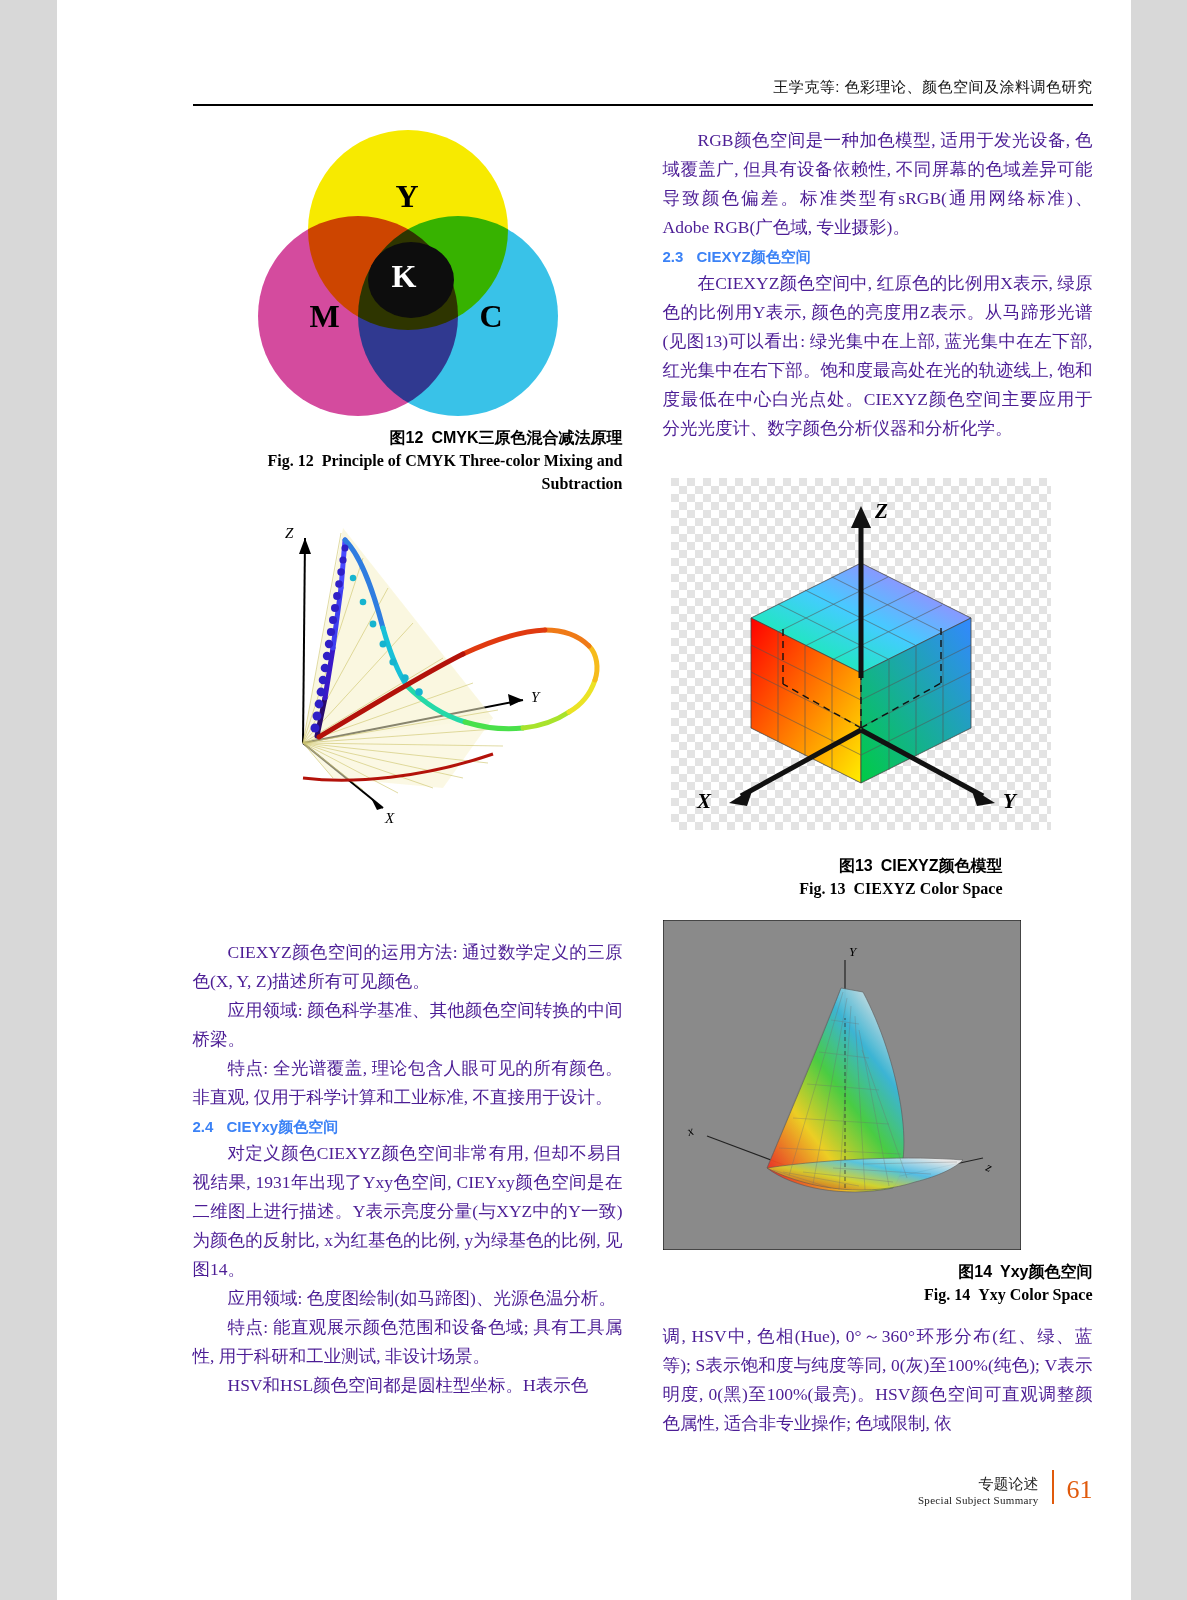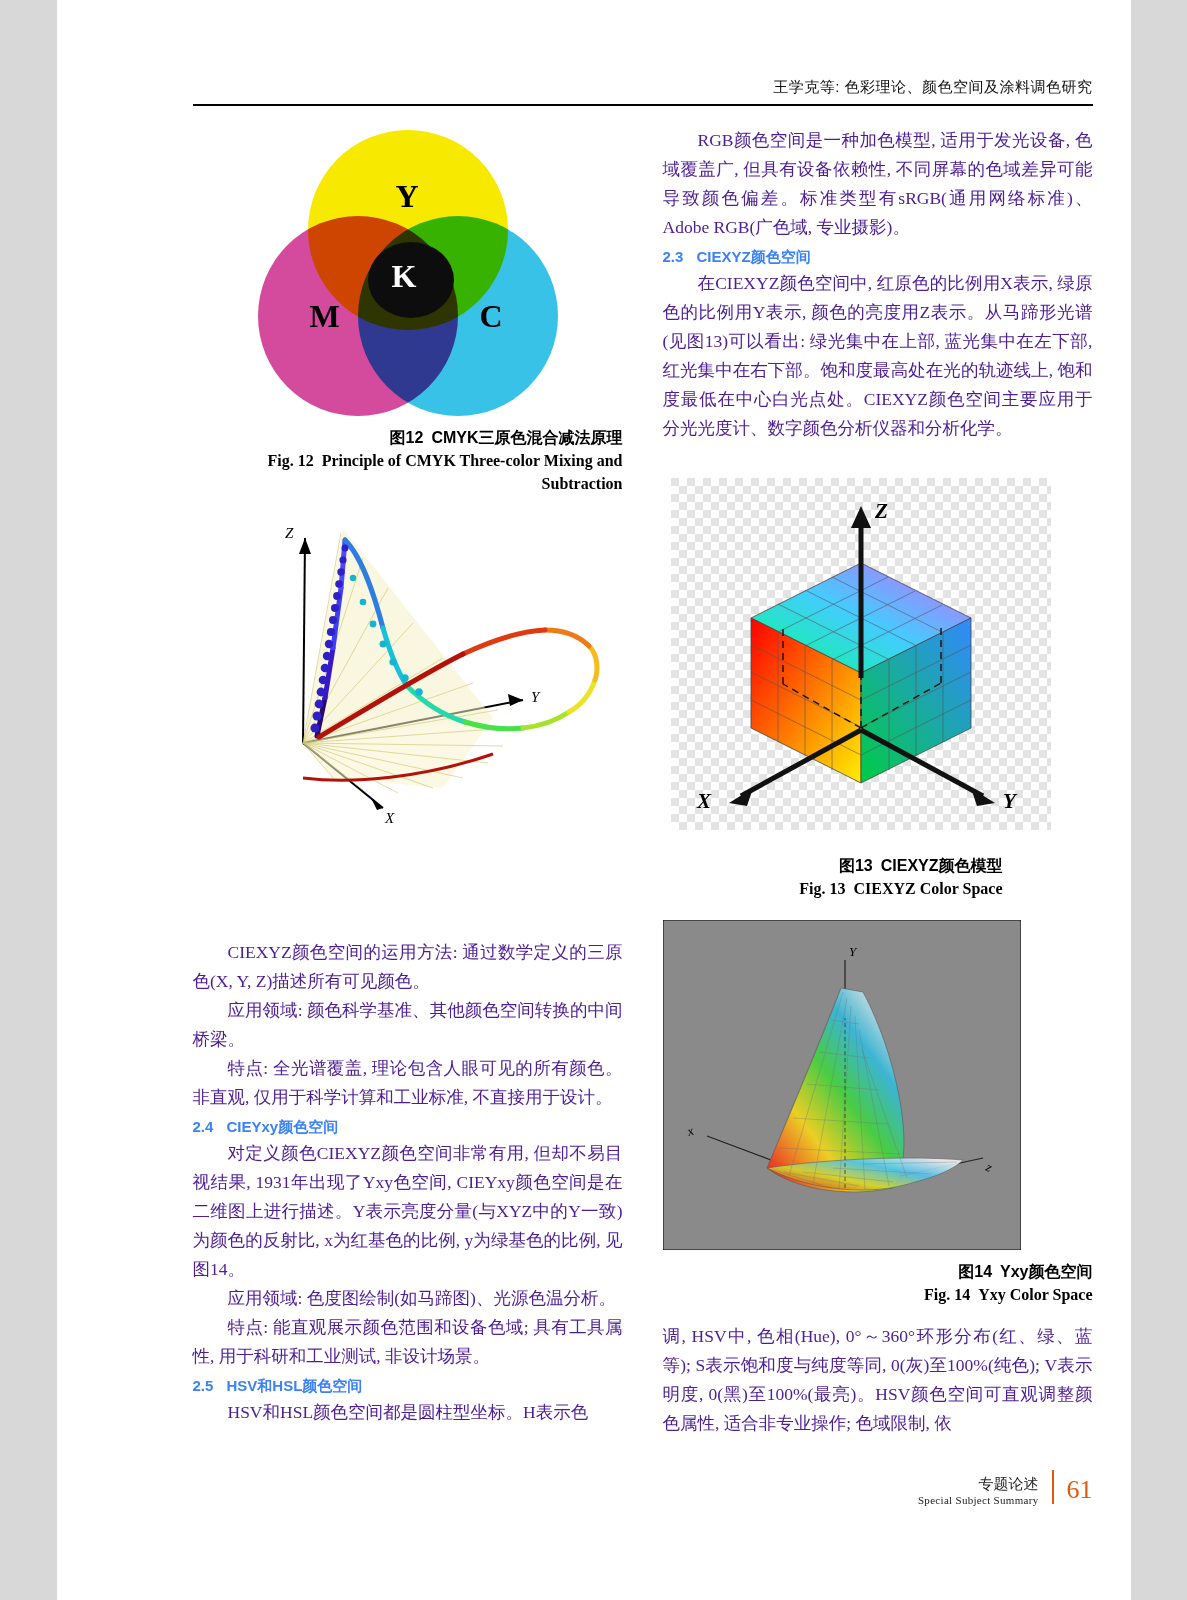--- a/index.html
+++ b/index.html
@@ -279,23 +279,20 @@
     <p class="body indent">应用领域: 颜色科学基准、其他颜色空间转换的中间桥梁。</p>
     <p class="body indent">特点: 全光谱覆盖, 理论包含人眼可见的所有颜色。非直观, 仅用于科学计算和工业标准, 不直接用于设计。</p>
 
     <div class="sec-head">
       <span class="num">2.4</span><span>CIEYxy颜色空间</span>
     </div>
     <p class="body indent">对定义颜色CIEXYZ颜色空间非常有用, 但却不易目视结果, 1931年出现了Yxy色空间, CIEYxy颜色空间是在二维图上进行描述。Y表示亮度分量(与XYZ中的Y一致)为颜色的反射比, x为红基色的比例, y为绿基色的比例, 见图14。</p>
     <p class="body indent">应用领域: 色度图绘制(如马蹄图)、光源色温分析。</p>
     <p class="body indent">特点: 能直观展示颜色范围和设备色域; 具有工具属性, 用于科研和工业测试, 非设计场景。</p>
 
-    <div class="sec-head">
-      <span class="num">2.5</span><span>HSV和HSL颜色空间</span>
-    </div>
     <p class="body indent">HSV和HSL颜色空间都是圆柱型坐标。H表示色</p>
   </div>
 
   <div class="fig14">
     <svg width="358" height="330" viewBox="0 0 358 330">
       <rect x="0" y="0" width="358" height="330" fill="#8a8a8a" stroke="#000" stroke-width="1"></rect>
       <defs>
         <linearGradient id="gamut" x1="0.1" y1="1" x2="0.9" y2="0.1">
           <stop offset="0%" stop-color="#ee2222"></stop>
           <stop offset="30%" stop-color="#f2d21f"></stop>

